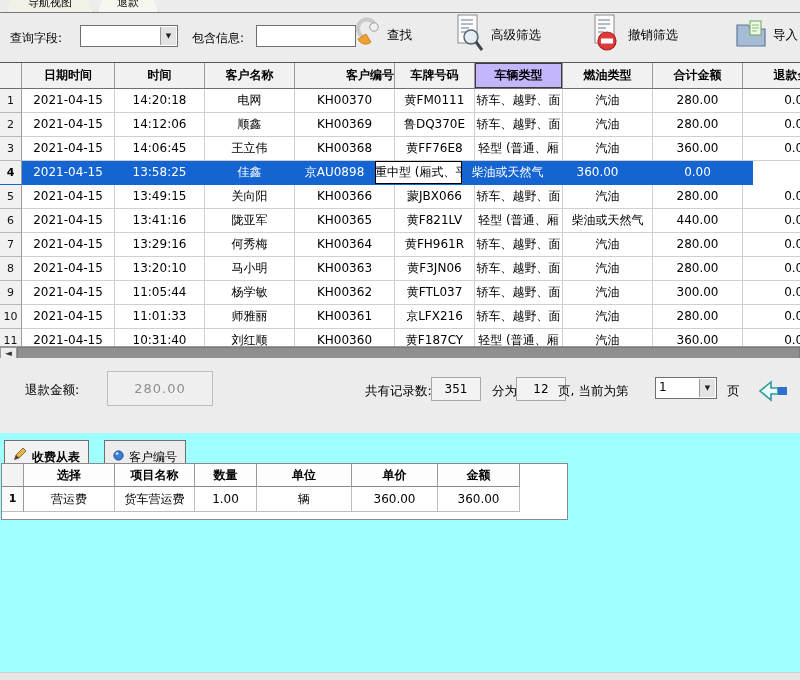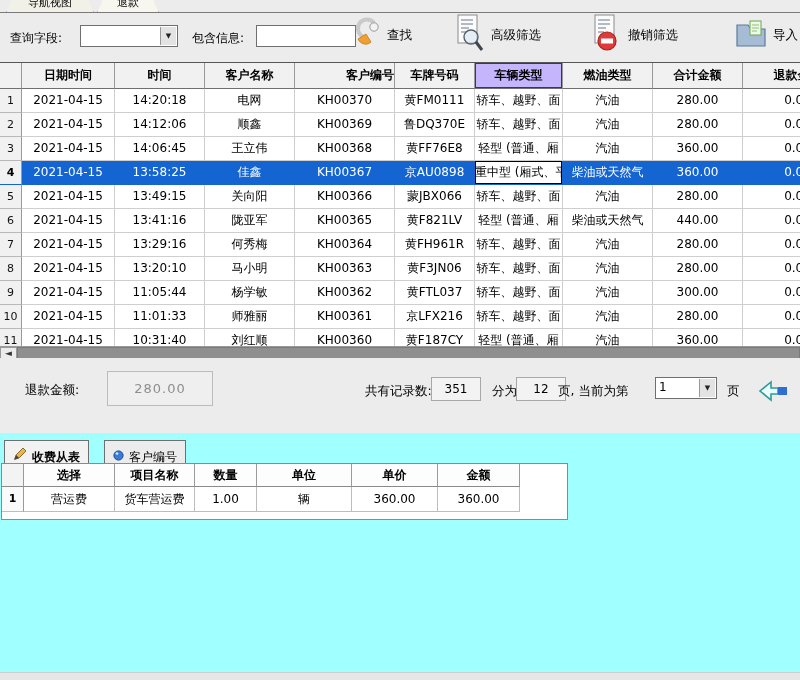--- a/index.html
+++ b/index.html
@@ -179,21 +179,20 @@
         <div class="gc" style="width: 88px;">轻型 (普通、厢</div>
         <div class="gc" style="width: 90px;">汽油</div>
         <div class="gc" style="width: 90px;">360.00</div>
         <div class="gc" style="width: 110px;">0.00</div>
       </div>
       <div class="grid-row sel">
         <div class="gc rn" style="width: 22px;">4</div>
         <div class="gc" style="width: 93px;">2021-04-15</div>
         <div class="gc" style="width: 90px;">13:58:25</div>
         <div class="gc" style="width: 90px;">佳鑫</div>
-        <div class="gc" style="width: 100px;">KH00367</div>
         <div class="gc" style="width: 80px;">京AU0898</div>
         <div class="gc focus" style="width: 88px;">重中型 (厢式、平</div>
         <div class="gc" style="width: 90px;">柴油或天然气</div>
         <div class="gc" style="width: 90px;">360.00</div>
         <div class="gc" style="width: 110px;">0.00</div>
       </div>
       <div class="grid-row">
         <div class="gc rn" style="width: 22px;">5</div>
         <div class="gc" style="width: 93px;">2021-04-15</div>
         <div class="gc" style="width: 90px;">13:49:15</div>

